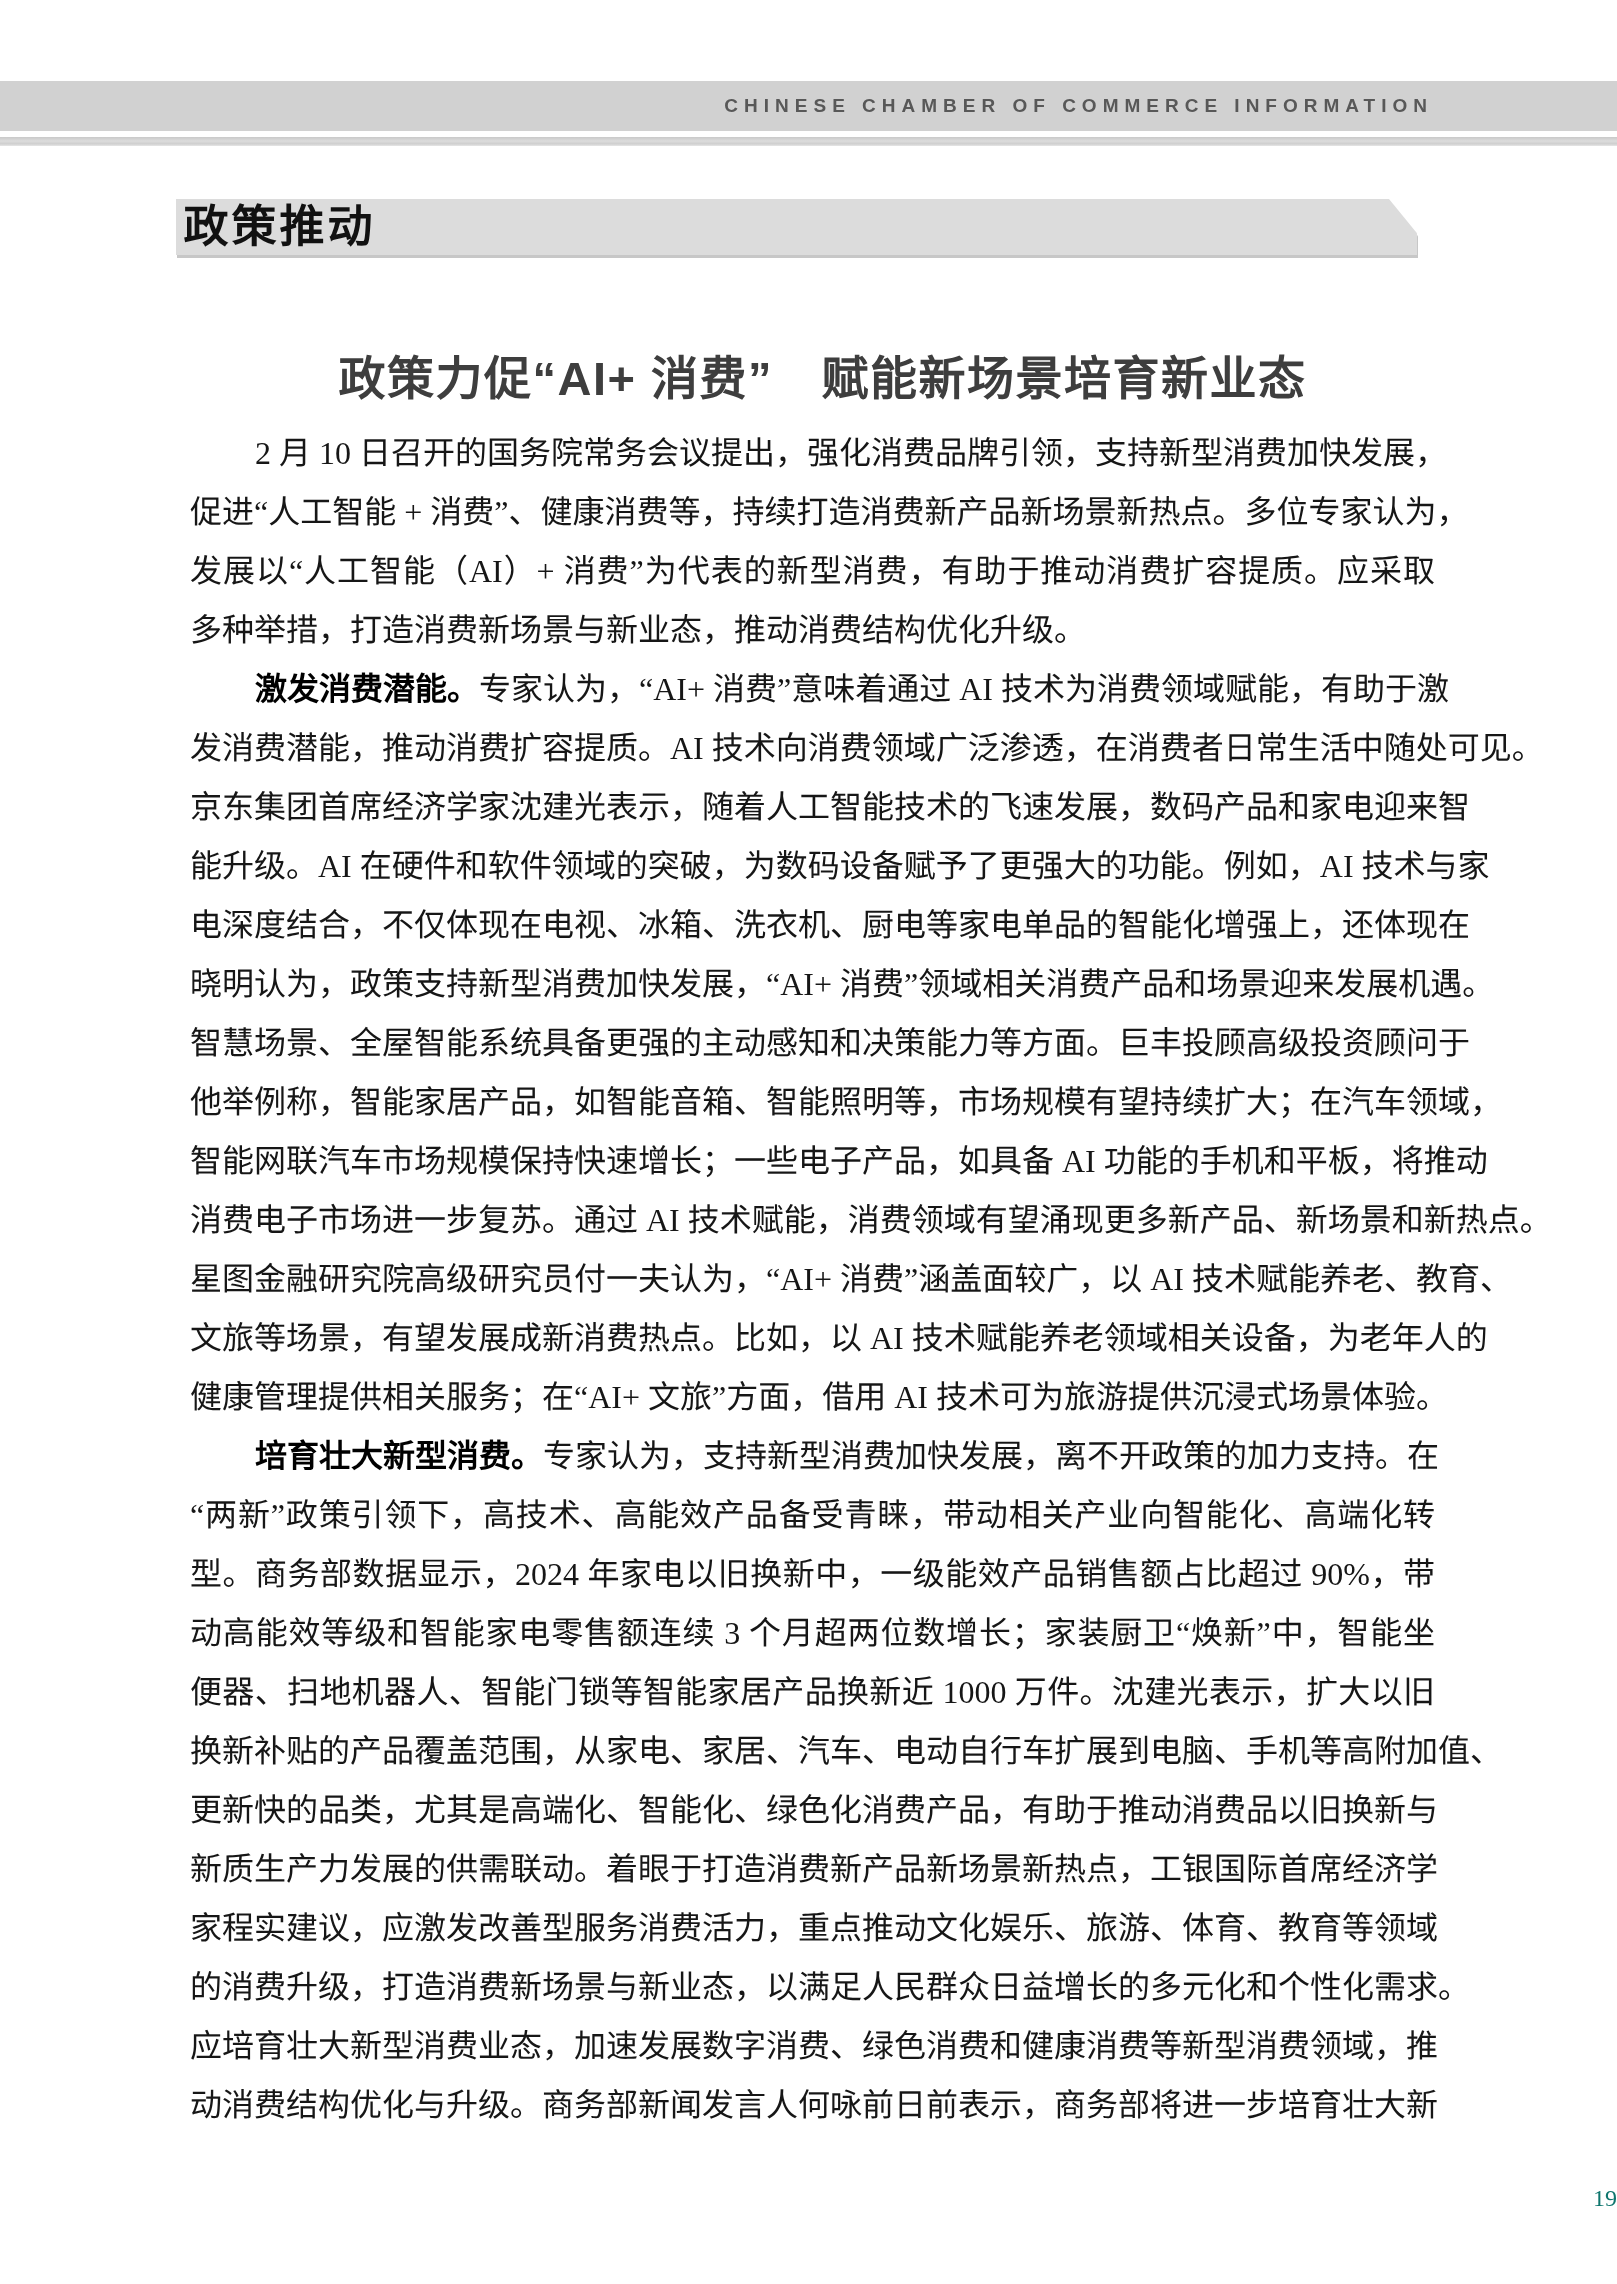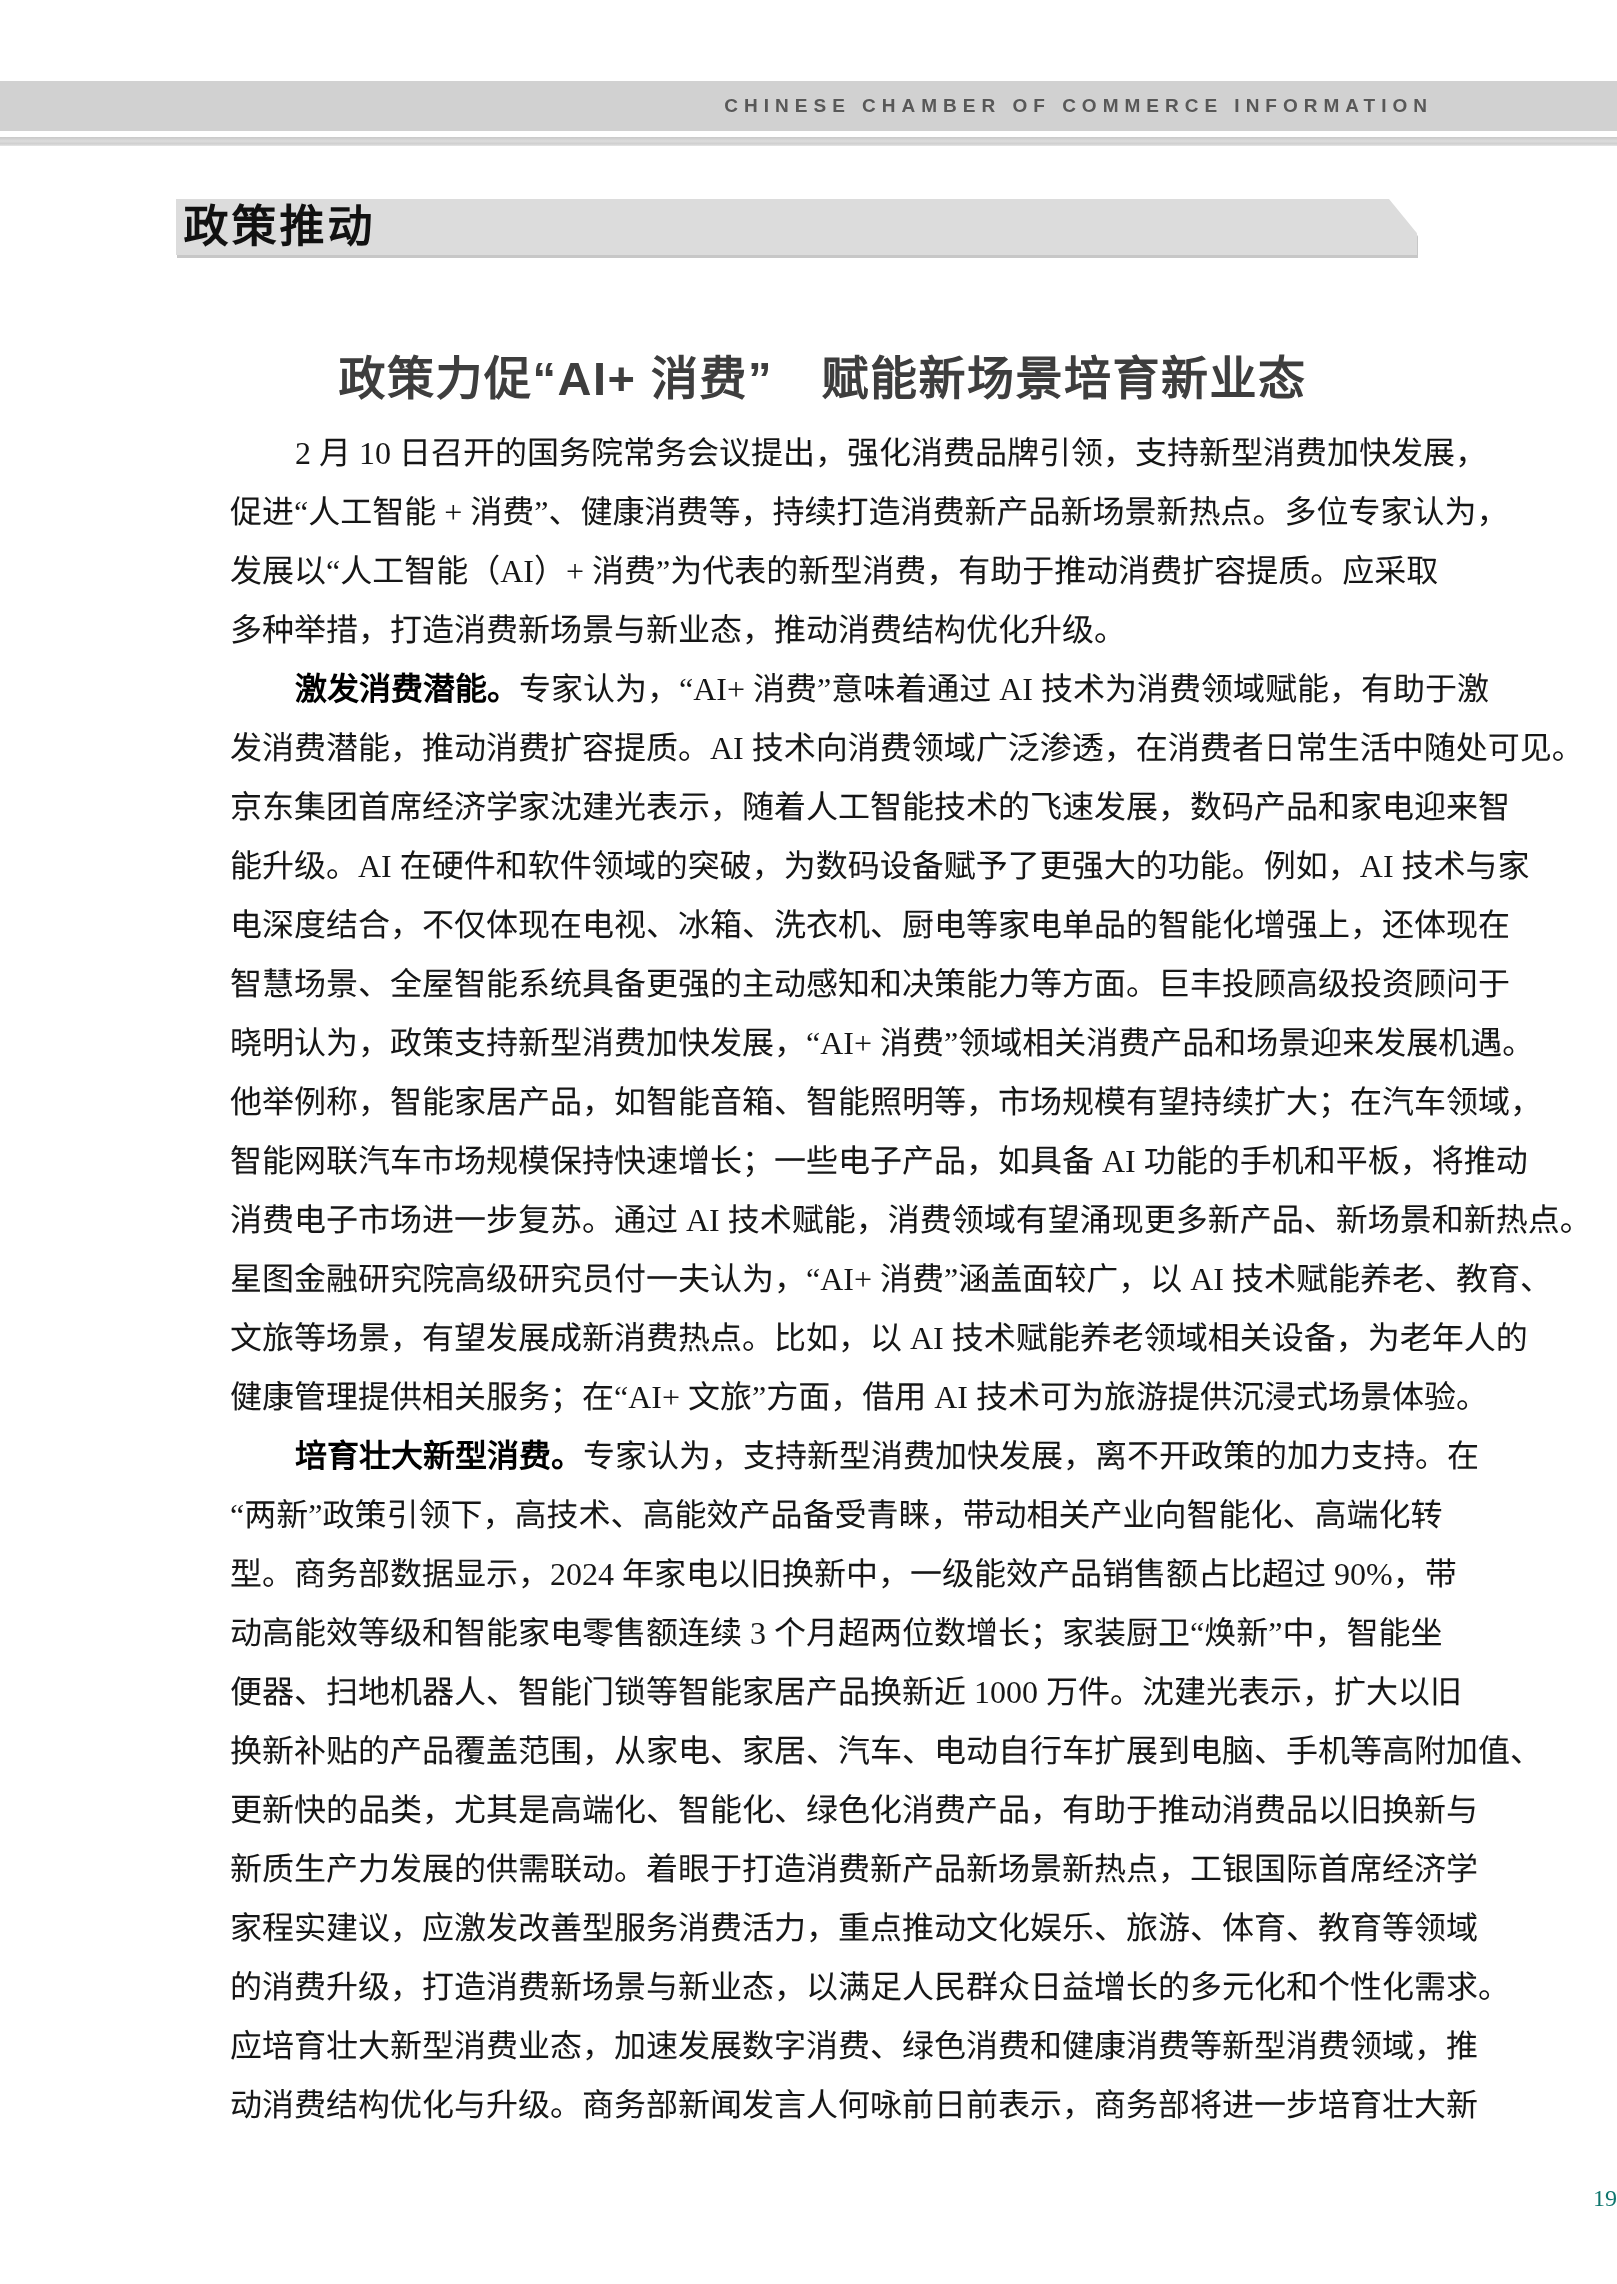--- a/index.html
+++ b/index.html
@@ -87,21 +87,20 @@
     color: #161616;
   }
   .bodyline {
     font-size: 32px;
     line-height: 59px;
     height: 59px;
     text-align: justify;
     text-align-last: justify;
     white-space: nowrap;
     overflow: visible;
-    margin-left: 40px;
   }
   .bodyline.endline {
     text-align-last: left;
   }
   .bodyline.first {
     text-indent: 65px;
   }
   .bodyline b {
     font-family: "Liberation Sans", "DejaVu Sans", sans-serif;
     font-weight: 700;
@@ -139,22 +138,22 @@
   <main class="article-body" id="article-body">
       <div class="bodyline first">2 月 10 日召开的国务院常务会议提出，强化消费品牌引领，支持新型消费加快发展，</div>
       <div class="bodyline">促进“人工智能 + 消费”、健康消费等，持续打造消费新产品新场景新热点。多位专家认为，</div>
       <div class="bodyline">发展以“人工智能（AI）+ 消费”为代表的新型消费，有助于推动消费扩容提质。应采取</div>
       <div class="bodyline endline">多种举措，打造消费新场景与新业态，推动消费结构优化升级。</div>
       <div class="bodyline first"><b>激发消费潜能。</b>专家认为，“AI+ 消费”意味着通过 AI 技术为消费领域赋能，有助于激</div>
       <div class="bodyline">发消费潜能，推动消费扩容提质。AI 技术向消费领域广泛渗透，在消费者日常生活中随处可见。</div>
       <div class="bodyline">京东集团首席经济学家沈建光表示，随着人工智能技术的飞速发展，数码产品和家电迎来智</div>
       <div class="bodyline">能升级。AI 在硬件和软件领域的突破，为数码设备赋予了更强大的功能。例如，AI 技术与家</div>
       <div class="bodyline">电深度结合，不仅体现在电视、冰箱、洗衣机、厨电等家电单品的智能化增强上，还体现在</div>
+      <div class="bodyline">晓明认为，政策支持新型消费加快发展，“AI+ 消费”领域相关消费产品和场景迎来发展机遇。</div>
       <div class="bodyline">智慧场景、全屋智能系统具备更强的主动感知和决策能力等方面。巨丰投顾高级投资顾问于</div>
-      <div class="bodyline">晓明认为，政策支持新型消费加快发展，“AI+ 消费”领域相关消费产品和场景迎来发展机遇。</div>
       <div class="bodyline">他举例称，智能家居产品，如智能音箱、智能照明等，市场规模有望持续扩大；在汽车领域，</div>
       <div class="bodyline">智能网联汽车市场规模保持快速增长；一些电子产品，如具备 AI 功能的手机和平板，将推动</div>
       <div class="bodyline">消费电子市场进一步复苏。通过 AI 技术赋能，消费领域有望涌现更多新产品、新场景和新热点。</div>
       <div class="bodyline">星图金融研究院高级研究员付一夫认为，“AI+ 消费”涵盖面较广，以 AI 技术赋能养老、教育、</div>
       <div class="bodyline">文旅等场景，有望发展成新消费热点。比如，以 AI 技术赋能养老领域相关设备，为老年人的</div>
       <div class="bodyline">健康管理提供相关服务；在“AI+ 文旅”方面，借用 AI 技术可为旅游提供沉浸式场景体验。</div>
       <div class="bodyline first"><b>培育壮大新型消费。</b>专家认为，支持新型消费加快发展，离不开政策的加力支持。在</div>
       <div class="bodyline">“两新”政策引领下，高技术、高能效产品备受青睐，带动相关产业向智能化、高端化转</div>
       <div class="bodyline">型。商务部数据显示，2024 年家电以旧换新中，一级能效产品销售额占比超过 90%，带</div>
       <div class="bodyline">动高能效等级和智能家电零售额连续 3 个月超两位数增长；家装厨卫“焕新”中，智能坐</div>

